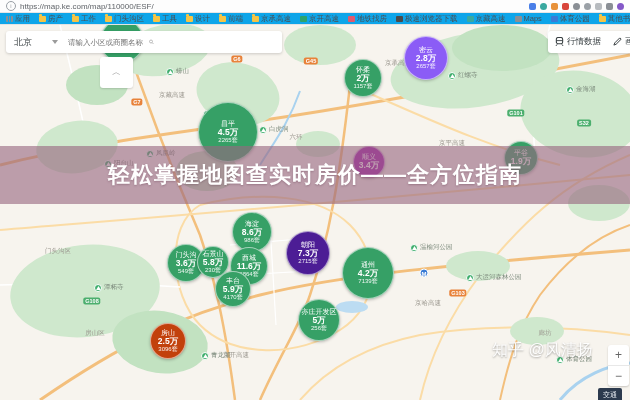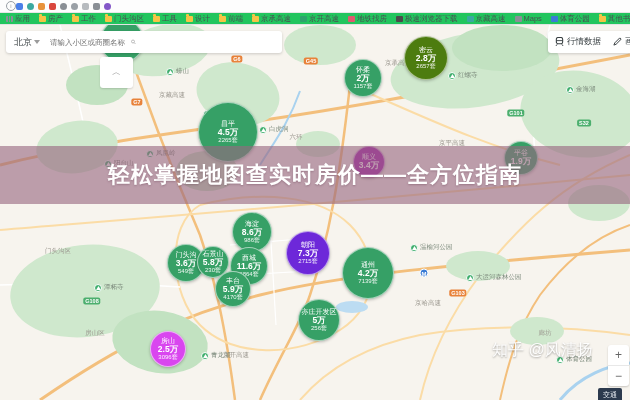--- a/index.html
+++ b/index.html
@@ -5,21 +5,21 @@
   html,body{margin:0;padding:0;width:630px;height:400px;overflow:hidden;
     font-family:"Liberation Sans","DejaVu Sans",sans-serif;background:#fff;}
   .urlbar{position:absolute;left:0;top:0;width:630px;height:13px;background:#fdfdfd;
     border-bottom:1px solid #e6e6e6;display:flex;align-items:center;box-sizing:border-box;padding:0 6px;}
   .urlbar .url{font-size:8px;color:#5f6368;margin-left:4px;flex:1;white-space:nowrap;overflow:hidden;}
   .info-ic{width:8px;height:8px;border:1px solid #9aa0a6;border-radius:50%;font-size:6px;line-height:8px;
     text-align:center;color:#9aa0a6;flex:0 0 auto;}
   .ext-row{display:flex;gap:4px;align-items:center;}
   .ext-ic{width:7px;height:7px;border-radius:2px;}
   .ext-ic.circle{border-radius:50%;}
-  .bookmarks{position:absolute;left:0;top:13px;width:630px;height:12px;background:#22c55e;
+  .bookmarks{position:absolute;left:0;top:13px;width:630px;height:12px;background:#0ea5e9;
     border-bottom:1px solid #e3e3e3;display:flex;align-items:center;box-sizing:border-box;padding:0 6px;gap:9px;}
   .bm{display:flex;align-items:center;gap:2px;font-size:7.5px;color:#4a4d51;white-space:nowrap;}
   .bm .ic{width:7px;height:6px;border-radius:1px;flex:0 0 auto;}
   .bm .ic.folder{background:#f6c445;position:relative;}
   .bm .ic.folder::before{content:"";position:absolute;left:0;top:-1.5px;width:3px;height:2px;background:#f6c445;border-radius:1px 1px 0 0;}
   .bm .ic.grid{background:linear-gradient(90deg,#8a8f95 30%,transparent 30%,transparent 36%,#8a8f95 36%,#8a8f95 63%,transparent 63%,transparent 69%,#8a8f95 69%);}
   .bm.right{margin-left:auto;}
   .map{position:absolute;left:0;top:25px;width:630px;height:375px;background:#f7f4ee;overflow:hidden;}
   .park{position:absolute;background:#cfe8cd;border-radius:50%;}
   .park.dk{background:#c2e2c1;}
@@ -35,21 +35,21 @@
   .metro{position:absolute;width:9px;height:9px;border-radius:50%;background:#3a7bd5;border:1px solid #fff;
     color:#fff;font-size:6px;font-weight:bold;text-align:center;line-height:8px;transform:translate(-50%,-50%);box-sizing:border-box;}
   .bubble{position:absolute;border-radius:50%;background:#36a066;border:1.5px solid rgba(255,255,255,.55);
     box-shadow:0 1px 3px rgba(0,0,0,.25);display:flex;flex-direction:column;align-items:center;justify-content:center;
     color:#fff;text-align:center;transform:translate(-50%,-50%);box-sizing:border-box;line-height:1.1;}
   .bubble .nm{font-size:7px;}
   .bubble .pr{font-size:8.5px;font-weight:bold;}
   .bubble .ct{font-size:6px;opacity:.92;}
   .toolbar{position:absolute;left:6px;top:6px;width:276px;height:22px;background:#fff;border-radius:3px;
     box-shadow:0 1px 3px rgba(0,0,0,.18);display:flex;align-items:center;padding:0 8px;box-sizing:border-box;z-index:30;}
-  .toolbar .city{font-size:9px;color:#394043;display:flex;align-items:center;gap:2px;}
+  .toolbar .city{font-size:9px;color:#394043;display:flex;align-items:center;gap:20px;}
   .caret{width:0;height:0;border-left:3px solid transparent;border-right:3px solid transparent;border-top:4px solid #9b9b9b;}
   .toolbar .search{flex:0 0 auto;width:88px;margin-left:8px;display:flex;align-items:center;gap:3px;}
   .toolbar .search input{border:none;outline:none;font-size:7.5px;color:#333;width:76px;background:transparent;}
   .toolbar .filters{display:flex;gap:17px;margin-left:12px;}
   .toolbar .filters span{font-size:9px;color:#394043;}
   .tools{position:absolute;left:548px;top:6px;width:92px;height:22px;background:#fff;border-radius:3px;
     box-shadow:0 1px 3px rgba(0,0,0,.18);display:flex;align-items:center;gap:6px;padding:0 7px;box-sizing:border-box;z-index:30;}
   .tool{display:flex;align-items:center;gap:3px;font-size:8.5px;color:#394043;white-space:nowrap;}
   .tools .sep{width:1px;height:12px;background:#e4e4e4;}
   .collapse{position:absolute;left:100px;top:32px;width:33px;height:31px;background:#fff;border-radius:3px;
@@ -66,20 +66,21 @@
   .band .title{color:#fff;font-size:22px;font-weight:900;letter-spacing:1px;white-space:nowrap;
     text-shadow:0 1px 2px rgba(90,50,70,.35);}
   .watermark{position:absolute;left:492px;top:340px;color:rgba(255,255,255,.95);font-size:16px;
     text-shadow:0 1px 2px rgba(0,0,0,.35);z-index:45;white-space:nowrap;}
 </style>
 </head>
 <body>
 
 <div class="urlbar">
   <span class="info-ic">i</span>
+  <span class="url">https://map.ke.com/map/110000/ESF/</span>
   <span class="ext-row" id="ext-row">
       <span class="ext-ic" style="background: rgb(74, 127, 232);"></span>
       <span class="ext-ic circle" style="background: rgb(58, 169, 160);"></span>
       <span class="ext-ic" style="background: rgb(232, 146, 58);"></span>
       <span class="ext-ic" style="background: rgb(217, 70, 60);"></span>
       <span class="ext-ic circle" style="background: rgb(138, 143, 149);"></span>
       <span class="ext-ic circle" style="background: rgb(154, 160, 166);"></span>
       <span class="ext-ic" style="background: rgb(183, 187, 191);"></span>
       <span class="ext-ic" style="background: rgb(138, 143, 149);"></span>
       <span class="ext-ic circle" style="background: rgb(132, 88, 200);"></span>
@@ -318,21 +319,21 @@
       <div class="bubble" style="left: 228px; top: 107px; width: 60px; height: 60px; background: rgb(54, 160, 102);">
         <div class="nm">昌平</div>
         <div class="pr">4.5万</div>
         <div class="ct">2265套</div>
       </div>
       <div class="bubble" style="left: 363px; top: 53px; width: 38px; height: 38px; background: rgb(54, 160, 102);">
         <div class="nm">怀柔</div>
         <div class="pr">2万</div>
         <div class="ct">1157套</div>
       </div>
-      <div class="bubble" style="left: 426px; top: 33px; width: 44px; height: 44px; background: #4d7c0f;">
+      <div class="bubble" style="left: 426px; top: 33px; width: 44px; height: 44px; background: #8b5cf6;">
         <div class="nm">密云</div>
         <div class="pr">2.8万</div>
         <div class="ct">2657套</div>
       </div>
       <div class="bubble" style="left: 369px; top: 137px; width: 32px; height: 32px; background: #a21caf;">
         <div class="nm">顺义</div>
         <div class="pr">3.4万</div>
       </div>
       <div class="bubble" style="left: 521px; top: 133px; width: 34px; height: 34px; background: rgb(54, 160, 102);">
         <div class="nm">平谷</div>
@@ -356,36 +357,36 @@
       <div class="bubble" style="left: 249px; top: 241px; width: 38px; height: 38px; background: rgb(54, 160, 102);">
         <div class="nm">西城</div>
         <div class="pr">11.6万</div>
         <div class="ct">2864套</div>
       </div>
       <div class="bubble" style="left: 233px; top: 264px; width: 36px; height: 36px; background: rgb(54, 160, 102);">
         <div class="nm">丰台</div>
         <div class="pr">5.9万</div>
         <div class="ct">4170套</div>
       </div>
-      <div class="bubble" style="left: 308px; top: 228px; width: 44px; height: 44px; background: #6d28d9;">
+      <div class="bubble" style="left: 308px; top: 228px; width: 44px; height: 44px; background: #4c1d95;">
         <div class="nm">朝阳</div>
         <div class="pr">7.3万</div>
         <div class="ct">2715套</div>
       </div>
       <div class="bubble" style="left: 368px; top: 248px; width: 52px; height: 52px; background: rgb(54, 160, 102);">
         <div class="nm">通州</div>
         <div class="pr">4.2万</div>
         <div class="ct">7139套</div>
       </div>
       <div class="bubble" style="left: 319px; top: 295px; width: 42px; height: 42px; background: rgb(54, 160, 102);">
         <div class="nm">亦庄开发区</div>
         <div class="pr">5万</div>
         <div class="ct">256套</div>
       </div>
-      <div class="bubble" style="left: 168px; top: 324px; width: 36px; height: 36px; background: #d946ef;">
+      <div class="bubble" style="left: 168px; top: 316px; width: 36px; height: 36px; background: #c2410c;">
         <div class="nm">房山</div>
         <div class="pr">2.5万</div>
         <div class="ct">3096套</div>
       </div>
     </div>
 
   <div class="toolbar">
     <span class="city">
       <span>北京</span>
       <span class="caret"></span>

